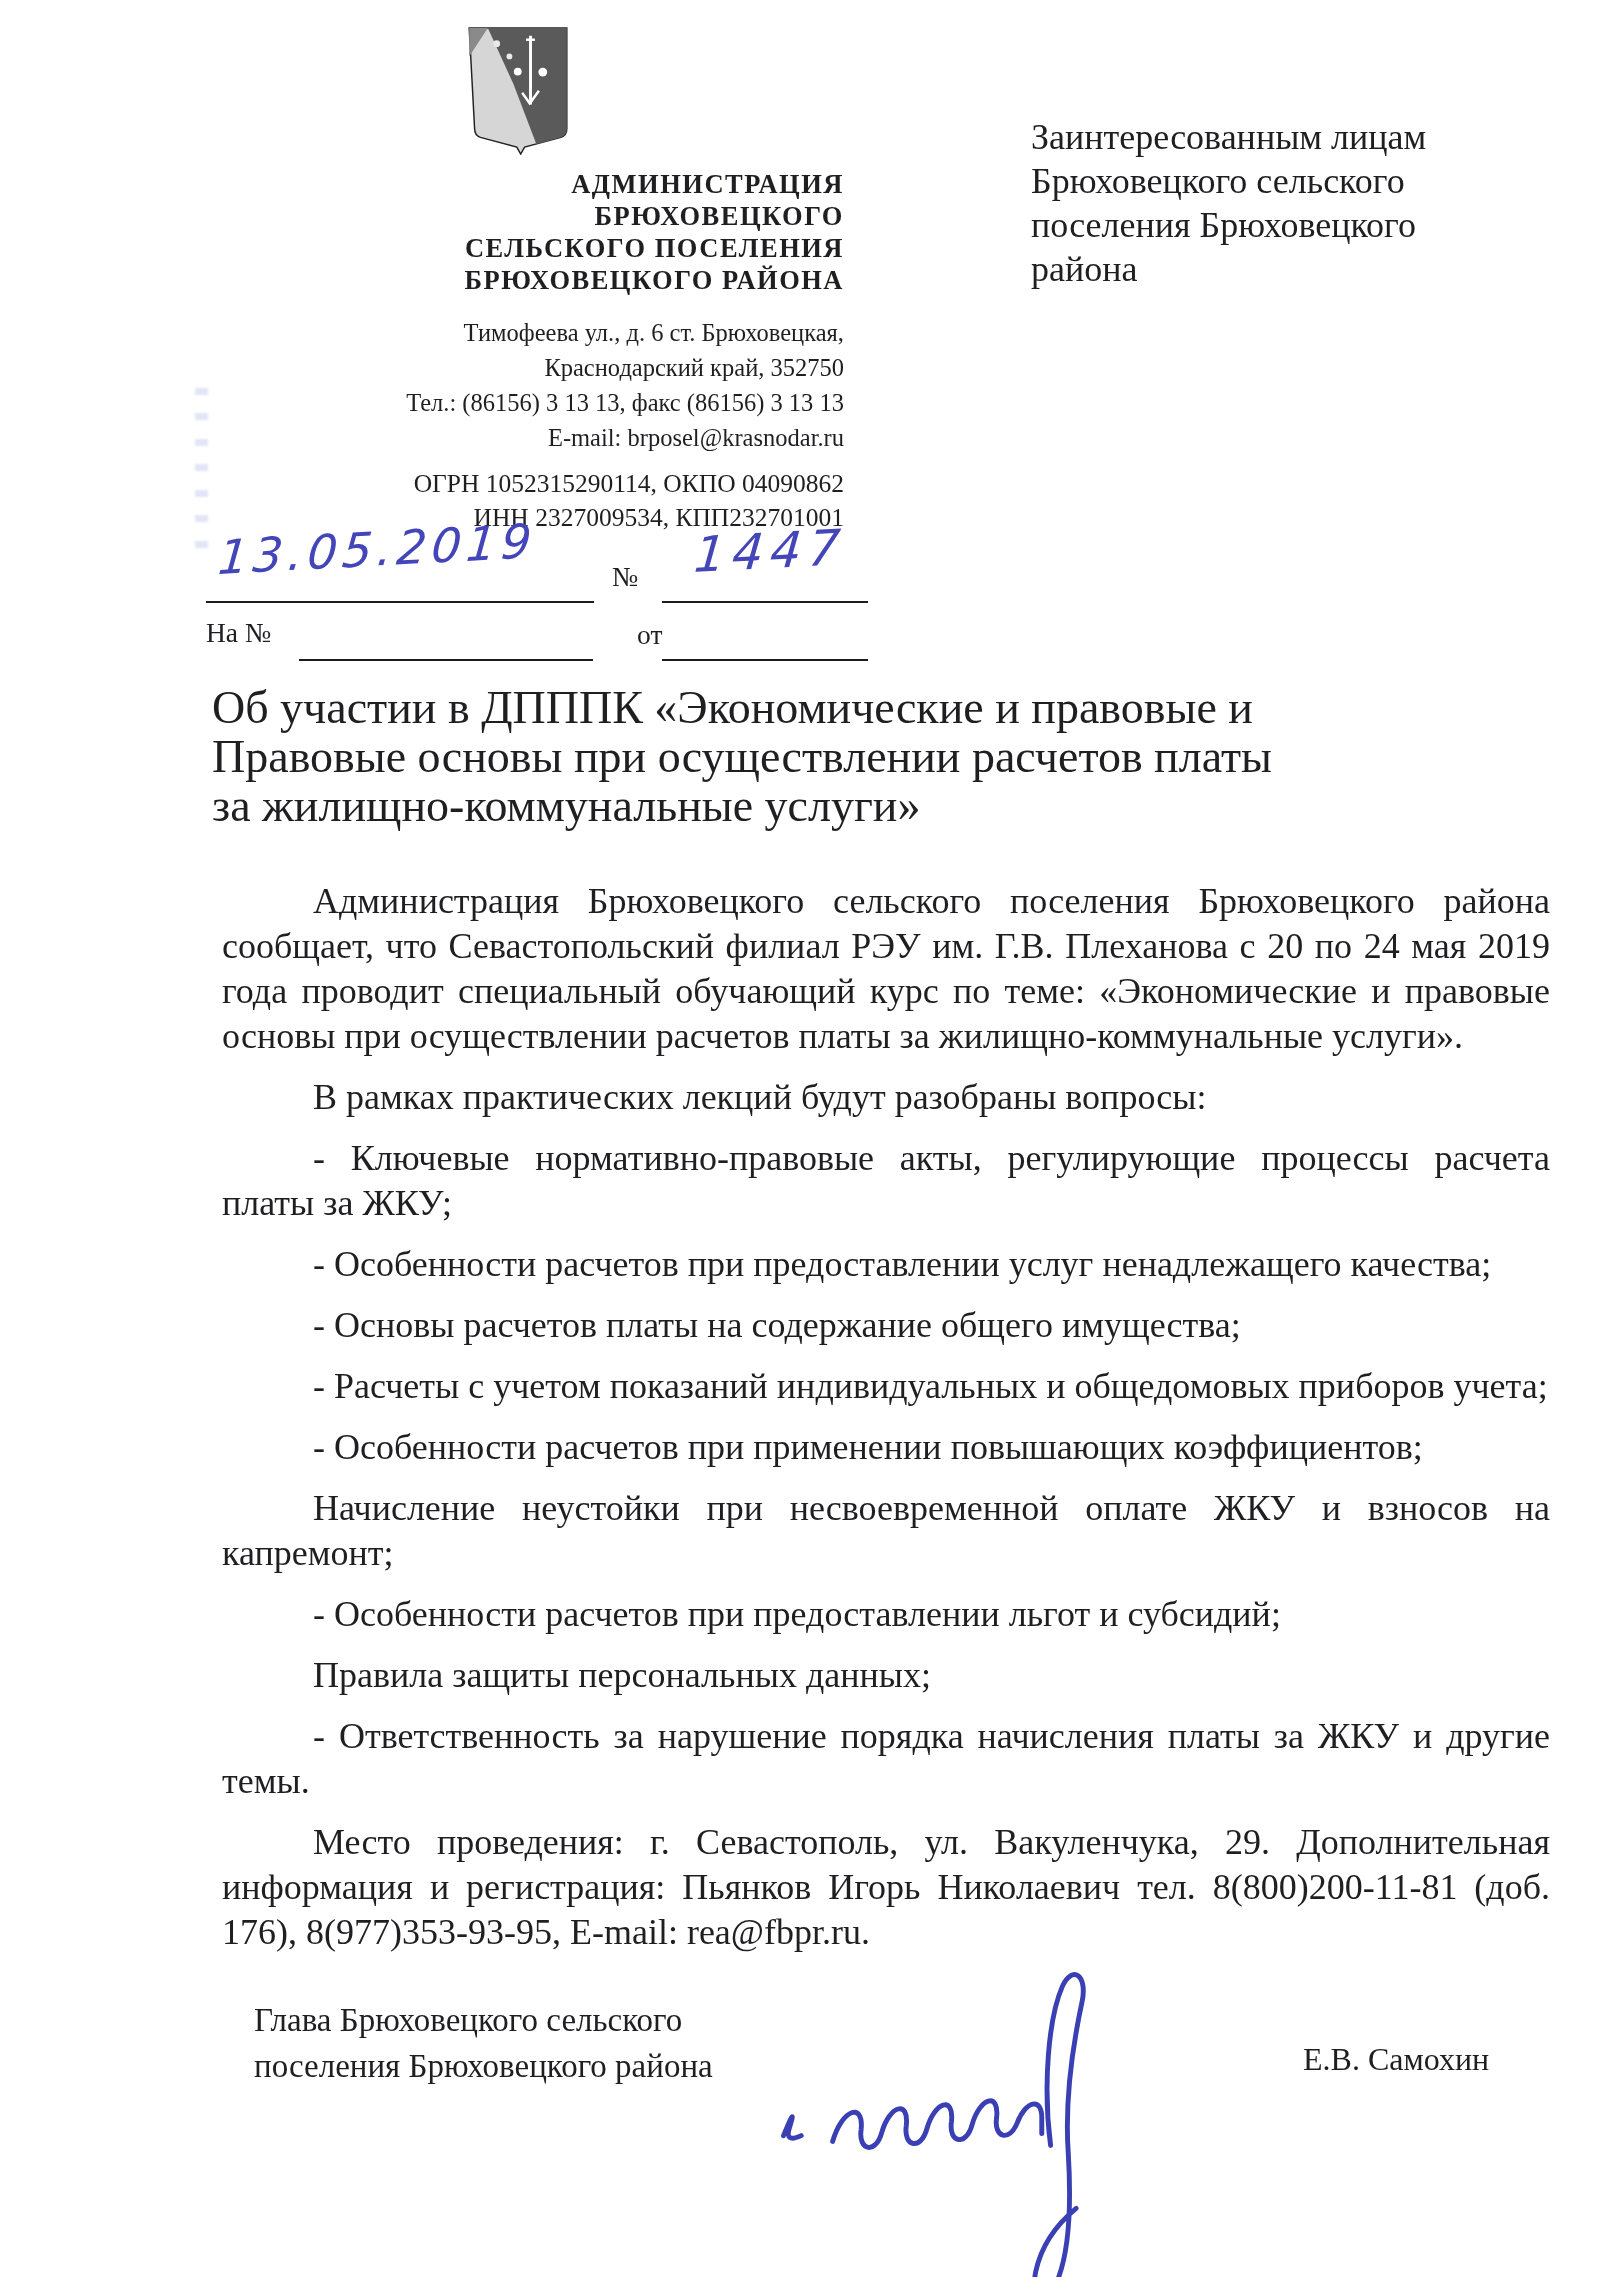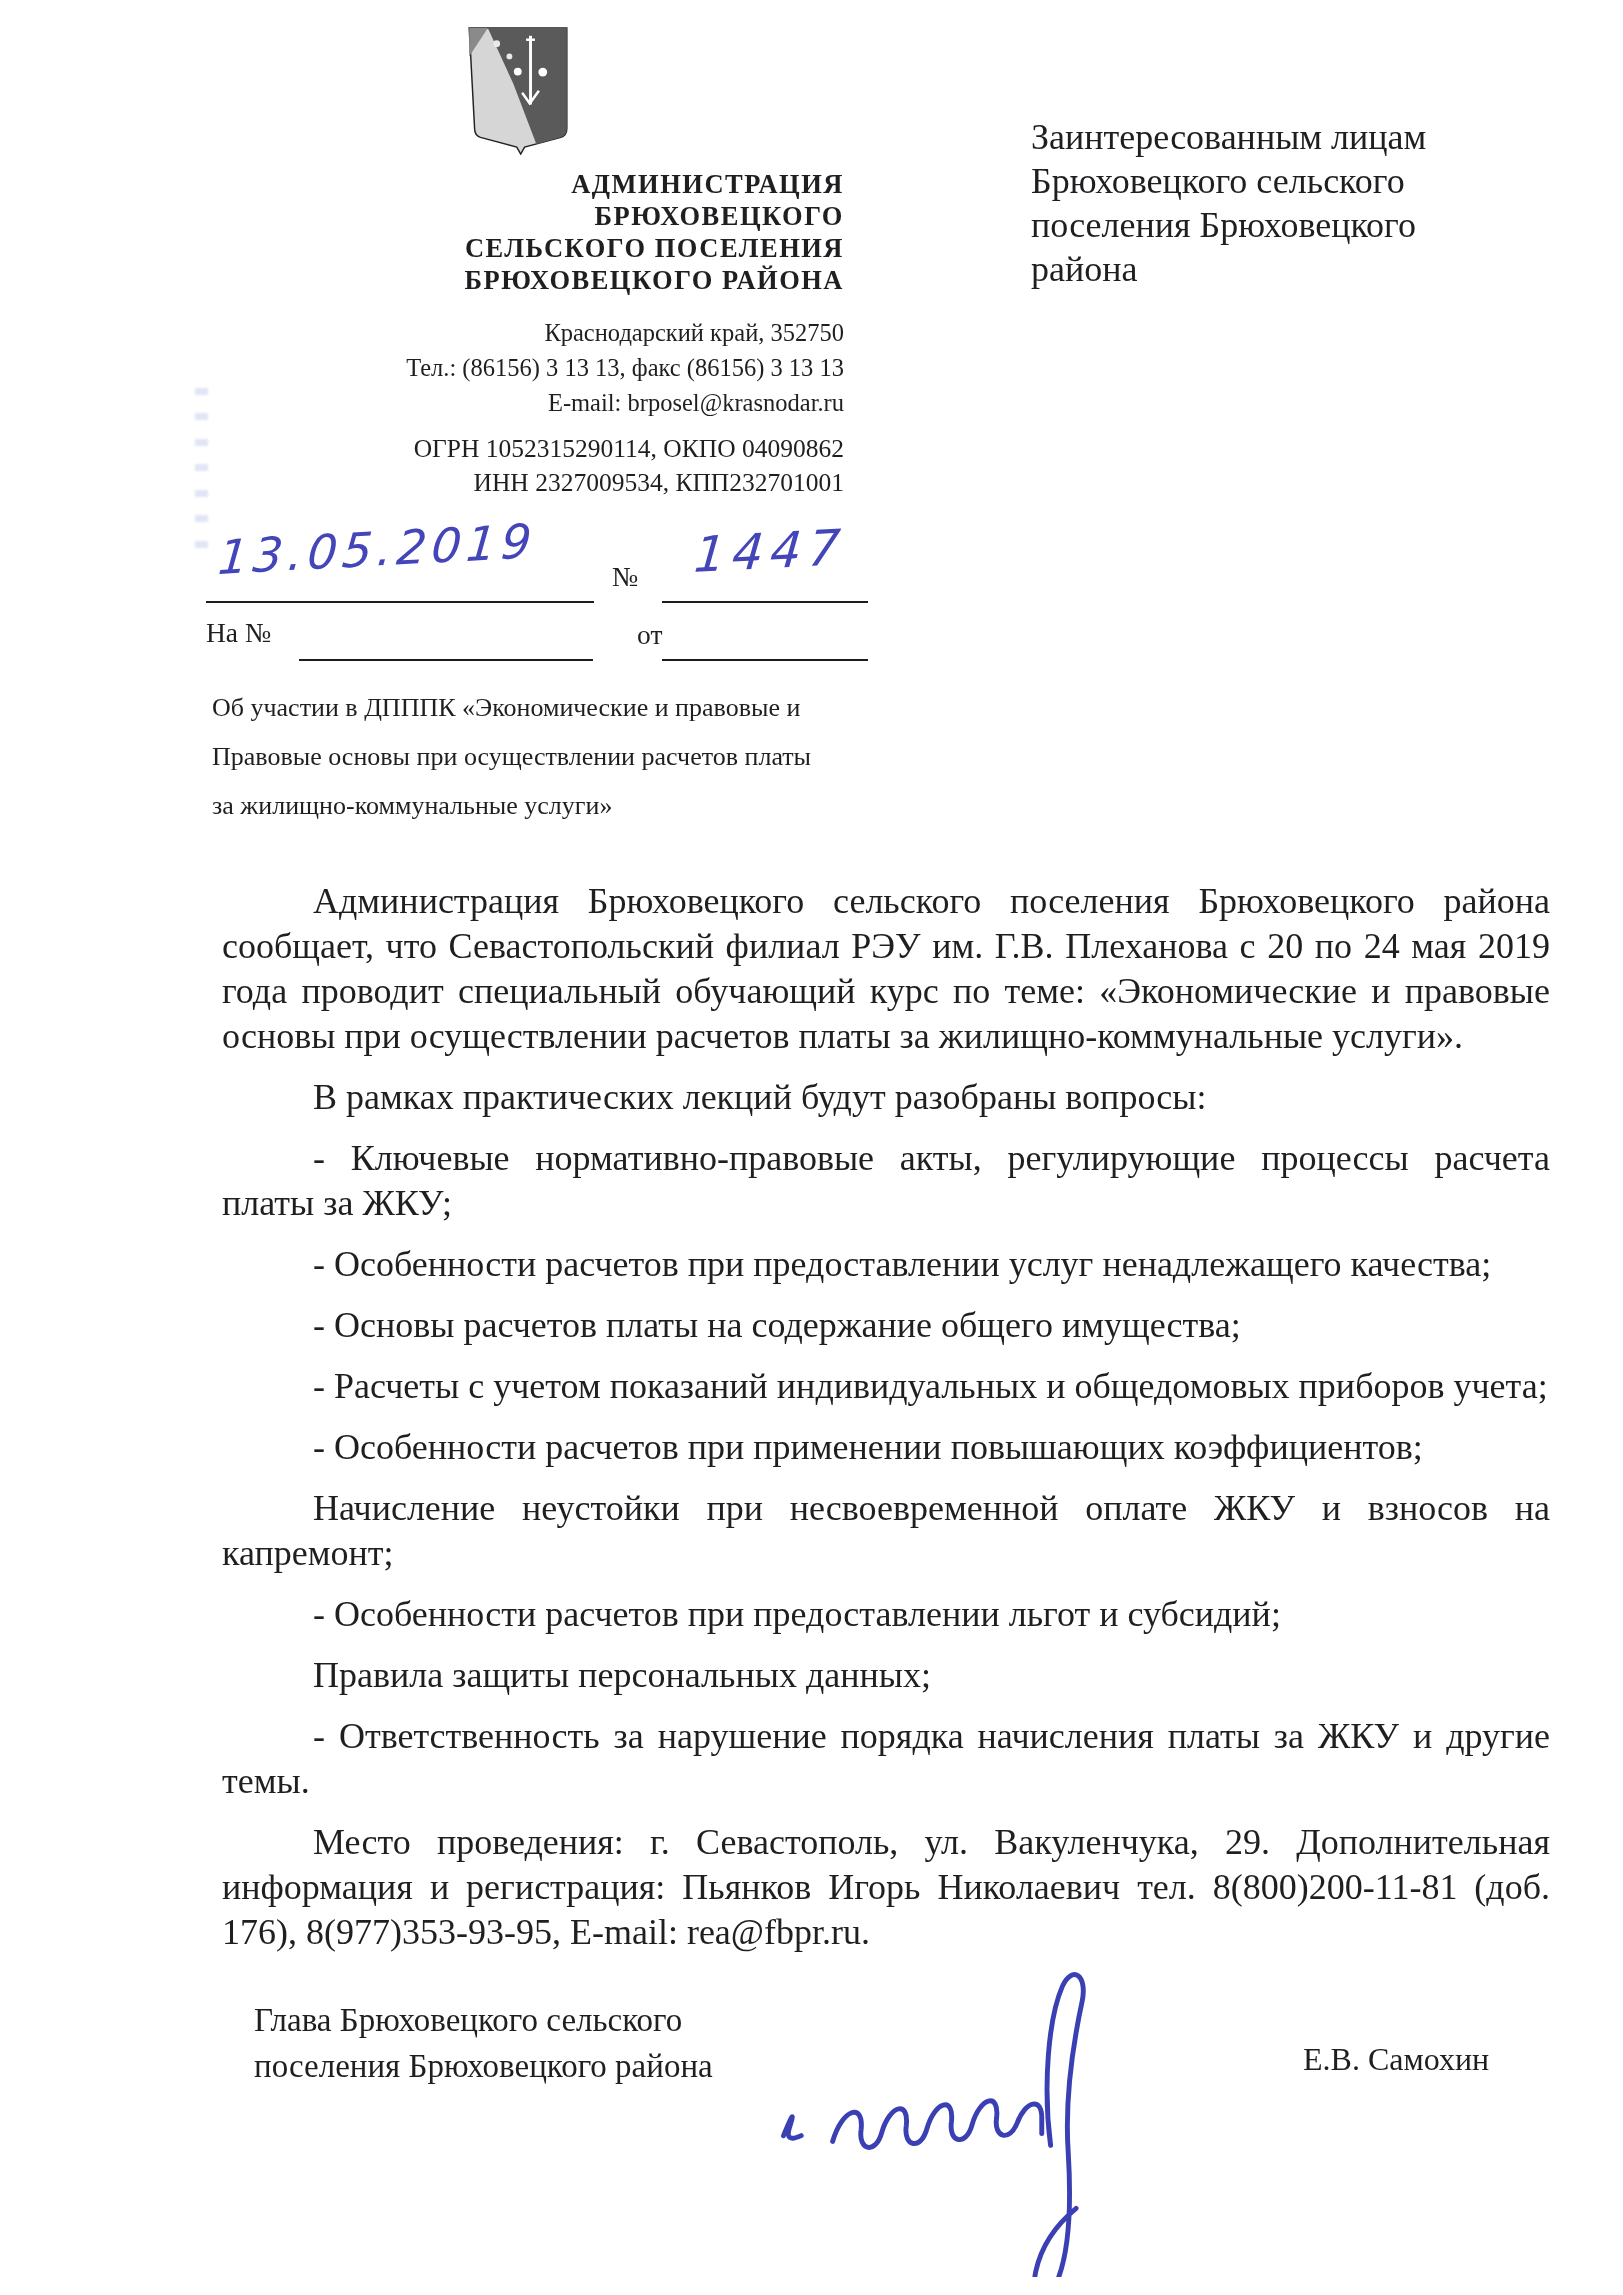--- a/index.html
+++ b/index.html
@@ -28,21 +28,21 @@
   .hw-num{position:absolute;left:486px;top:-7.9px;font-size:49px;letter-spacing:6.9px;}
   .u-line{position:absolute;height:0;border-bottom:2px solid #1c1c1c;}
   .u1{left:0;top:66px;width:388px;}
   .u2{left:456px;top:66px;width:206px;}
   .u3{left:93px;top:124px;width:294px;}
   .u4{left:456px;top:124px;width:206px;}
   .no-sym{position:absolute;left:406px;top:25.5px;}
   .na-no{position:absolute;left:0px;top:82px;}
   .ot-lbl{position:absolute;left:411px;top:84px;margin-left:20px;}
   
-  .subject{position:absolute;left:212px;top:683px;width:1080px;font-size:26px;line-height:49px;}
+  .subject{position:absolute;left:212px;top:683px;width:1080px;font-size:46px;line-height:49px;}
   
   .body-text{position:absolute;left:206px;top:863px;width:1360px;font-size:36px;line-height:45px;text-align:justify;}
   .body-text p{margin:16px;text-indent:91px;}
   
   .sig-left{position:absolute;left:206px;top:1997px;font-size:33px;line-height:46px;margin-left:48px;}
   .sig-name{position:absolute;left:1303px;top:2041px;font-size:32px;white-space:nowrap;}
   .sig-svg{position:absolute;left:756px;top:1953px;}
   
   .scan-noise{position:absolute;left:195px;top:388px;width:12.8px;height:162px;
     background:repeating-linear-gradient(180deg,rgba(90,110,200,.18) 0 6.9px,rgba(255,255,255,0) 6.9px 25.5px);
@@ -70,20 +70,21 @@
     </svg>
 
     <div>
       <div class="org-line">АДМИНИСТРАЦИЯ</div>
       <div class="org-line">БРЮХОВЕЦКОГО</div>
       <div class="org-line">СЕЛЬСКОГО ПОСЕЛЕНИЯ</div>
       <div class="org-line">БРЮХОВЕЦКОГО  РАЙОНА</div>
     </div>
 
     <div class="addr-block">
+      <div class="addr-line">Тимофеева ул., д. 6  ст. Брюховецкая,</div>
       <div class="addr-line">Краснодарский край,  352750</div>
       <div class="addr-line">Тел.: (86156) 3 13 13, факс (86156) 3 13 13</div>
       <div class="addr-line">E-mail: brposel@krasnodar.ru</div>
     </div>
 
     <div class="reg-block">
       <div class="reg-line">ОГРН 1052315290114, ОКПО 04090862</div>
       <div class="reg-line">ИНН 2327009534,  КПП232701001</div>
     </div>
   </div>

